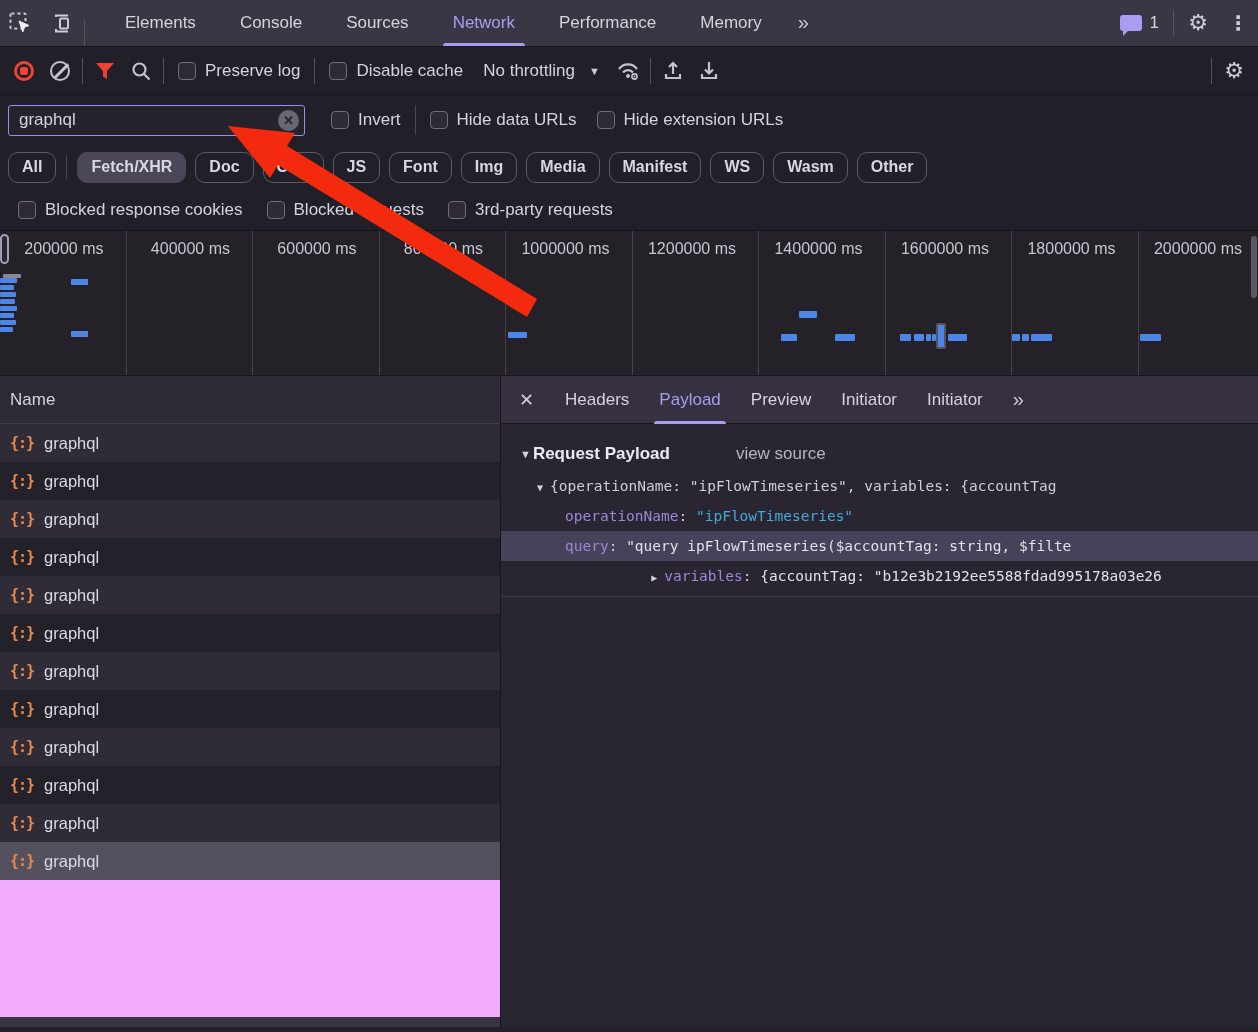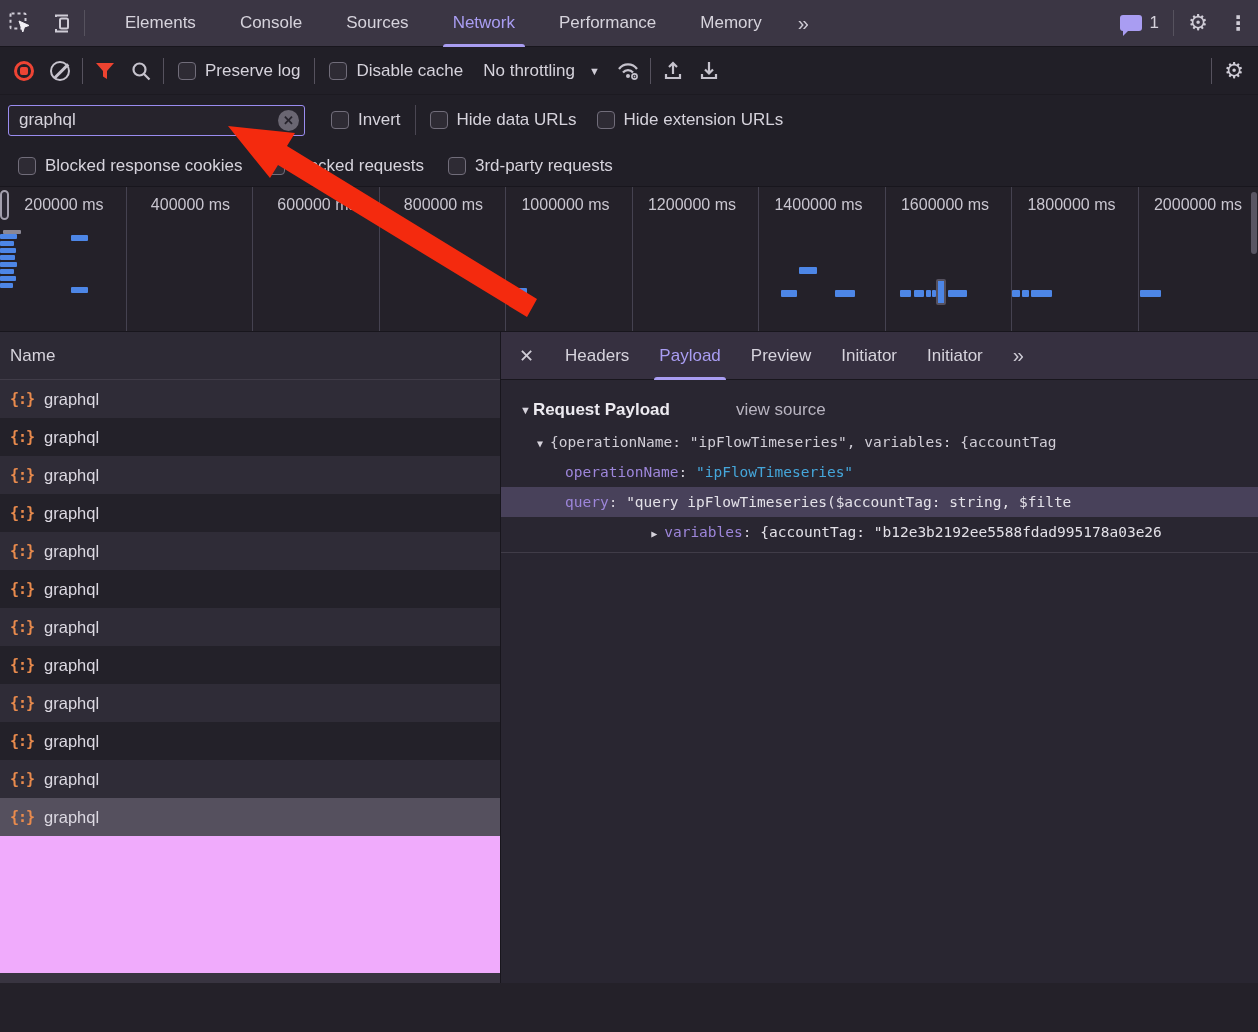--- a/index.html
+++ b/index.html
@@ -9,21 +9,21 @@
     --arrow-red:#f42a0e; --blue-bar:#4d86e6; --orange:#e98b4d; --key-purple:#9d86da;
     --value-blue:#45a6da; --query-highlight:#48415a; --chip-border:#5d5965;
     --grid-line:#454250; --divider:#18161d; --header-bg:#2d2a35; --hairline:#403c48;
     --input-border:#9a8cf0;
   }
   *{margin:0;padding:0;box-sizing:border-box;}
   body{background:#111;font-family:"Liberation Sans",sans-serif;}
   .screen{position:relative;width:1258px;height:1032px;background:var(--overview-bg);overflow:hidden;color:var(--text);}
 
   
-  .topbar{height:47px;background:var(--topbar-bg);border-bottom:1px solid var(--divider);display:flex;align-items:center;}
+  .topbar{height:47px;background:var(--topbar-bg);border-bottom:1px solid var(--divider);display:flex;align-items:flex-end;}
   .topbar .icon-btn{width:40px;height:47px;display:flex;align-items:center;justify-content:center;color:#cfccd6;}
   .vdiv{width:1px;height:26px;background:#56525e;margin:0 4px;}
   .tabs{display:flex;height:47px;margin-left:14px;}
   .tab{position:relative;display:flex;align-items:center;padding:0 22px;font-size:17px;color:var(--text);cursor:default;}
   .tab.active{color:var(--accent);}
   .tab.active::after{content:"";position:absolute;left:12px;right:12px;bottom:0;height:3px;border-radius:3px 3px 0 0;background:var(--accent);}
   .tab.more{padding:0 14px;font-size:20px;color:#cfccd6;}
   .topbar-right{margin-left:auto;display:flex;align-items:center;height:47px;}
   .msg-wrap{display:flex;align-items:center;gap:8px;padding:0 10px;}
   .msg-bubble{position:relative;width:22px;height:16px;border-radius:3px;background:var(--accent);}
@@ -232,20 +232,35 @@
     <label class="check">
       <span class="cb"></span>
       <span>Hide data URLs</span>
     </label>
     <label class="check">
       <span class="cb"></span>
       <span>Hide extension URLs</span>
     </label>
   </div>
 
+  <div class="chiprow" id="chips">
+      <div class="chip">All</div>
+      <div class="vdiv"></div>
+      <div class="chip active">Fetch/XHR</div>
+      <div class="chip">Doc</div>
+      <div class="chip">CSS</div>
+      <div class="chip">JS</div>
+      <div class="chip">Font</div>
+      <div class="chip">Img</div>
+      <div class="chip">Media</div>
+      <div class="chip">Manifest</div>
+      <div class="chip">WS</div>
+      <div class="chip">Wasm</div>
+      <div class="chip">Other</div>
+    </div>
 
   <div class="checkrow">
     <label class="check">
       <span class="cb"></span>
       <span>Blocked response cookies</span>
     </label>
     <label class="check">
       <span class="cb"></span>
       <span>Blocked requests</span>
     </label>

